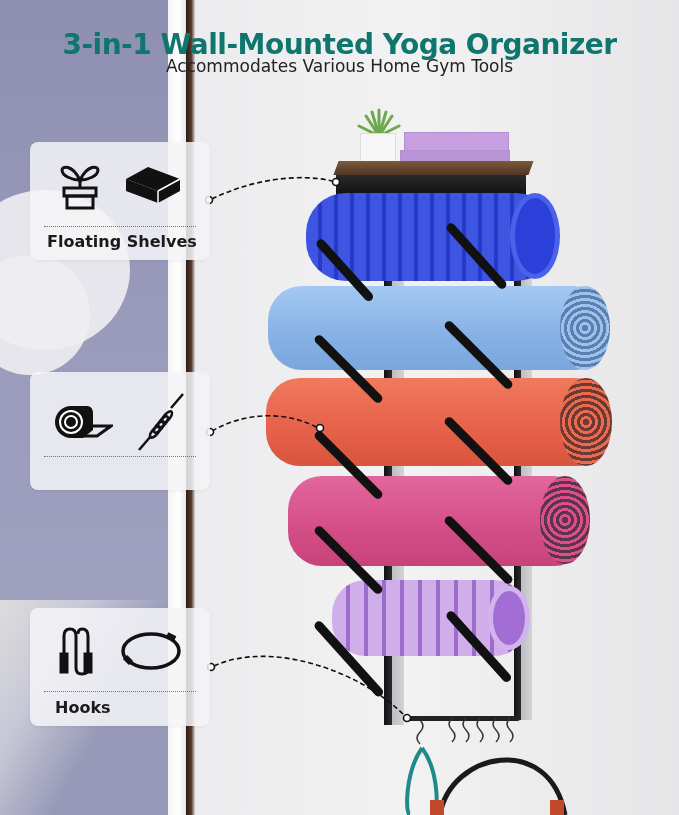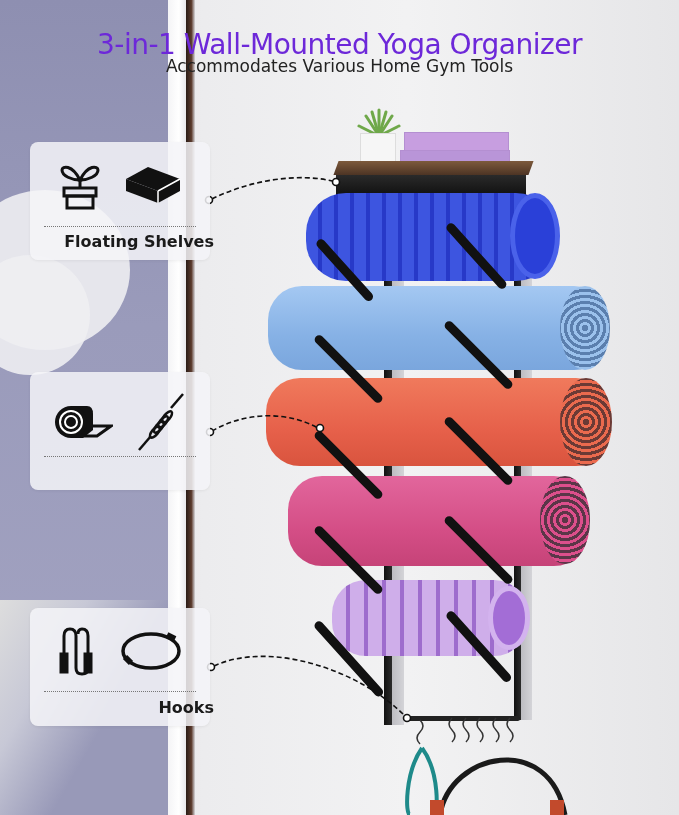--- a/index.html
+++ b/index.html
@@ -31,53 +31,53 @@
     position: absolute; left: 186px; top: 0; width: 9px; height: 815px;
     background: linear-gradient(90deg, #2a1c16, #5a3a2c 60%, #d8d8dc);
   }
   .lower-panel {
     position: absolute; left: 0; top: 600px; width: 168px; height: 215px;
     background: linear-gradient(120deg, #ddd 0%, #c7c8d6 30%, #9899b8 60%);
   }
 
   .title {
     position: absolute; top: 28px; left: 0; width: 679px; text-align: center;
-    font-weight: normal; font-size: 28px; color: #6d28d9; letter-spacing: -0.5px;
+    font-weight: bold; font-size: 28px; color: #0f766e; letter-spacing: -0.5px;
   }
   .subtitle {
     position: absolute; top: 56px; left: 0; width: 679px; text-align: center;
     font-size: 17px; color: #222;
   }
 
   .card {
     position: absolute; left: 30px; width: 180px;
     background: rgba(245,245,248,0.85);
     border-radius: 8px;
     box-shadow: 0 1px 3px rgba(0,0,0,0.06);
   }
   .card .icons {
     position: absolute; top: 18px; left: 0; width: 100%;
     display: flex; justify-content: center; gap: 22px; align-items: center;
   }
   .card .divider {
     position: absolute; left: 14px; right: 14px; border-top: 1px dotted #777;
   }
   .card .label {
-    position: absolute; left: 4px; width: 100%; text-align: right;
+    position: absolute; left: 17px; width: 100%; text-align: left;
     font-weight: bold; font-size: 16px; color: #1a1a1a;
   }
   .card1 { top: 142px; height: 118px; }
   .card1 .divider { top: 84px; }
   .card1 .label { top: 90px; }
   .card2 { top: 372px; height: 118px; }
   .card2 .divider { top: 84px; }
   .card2 .label { top: 90px; }
   .card3 { top: 608px; height: 118px; }
   .card3 .divider { top: 83px; }
-  .card3 .label { top: 90px; }
+  .card3 .label { top: 90px; margin-left: 8px; }
 
   .connector { position: absolute; left: 0; top: 0; width: 679px; height: 815px; pointer-events: none; }
 
   .rack-post {
     position: absolute; background: linear-gradient(90deg, #111 0%, #2c2c2c 40%, #bdbdc2 41%, #d4d4d8 100%);
   }
   .shelf-top {
     position: absolute; left: 336px; top: 161px; width: 195px; height: 14px;
     background: linear-gradient(180deg, #7d5a3c, #4d3424);
     transform: skewX(-20deg);

